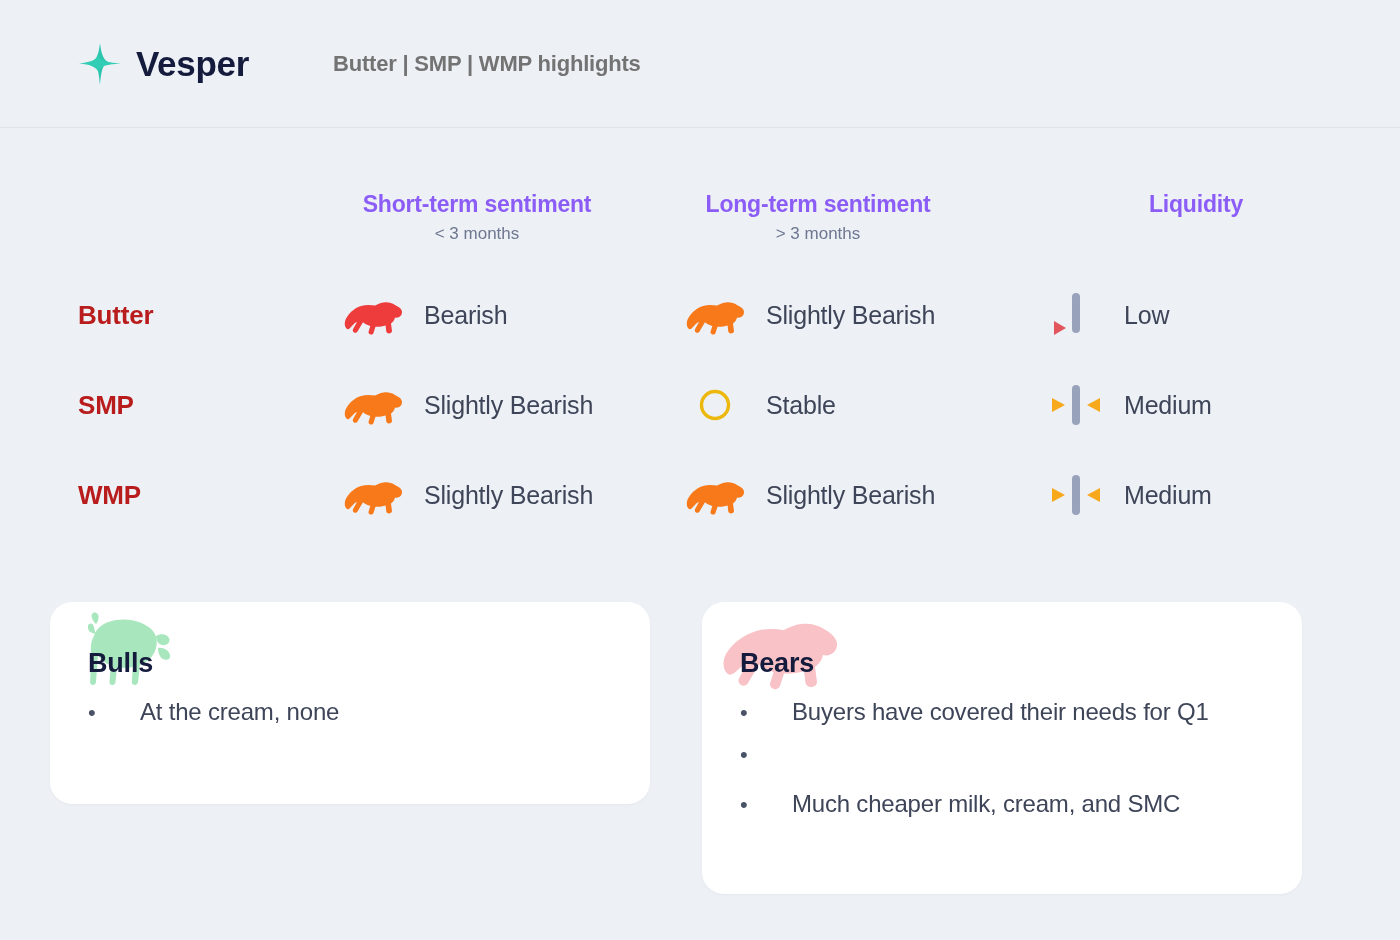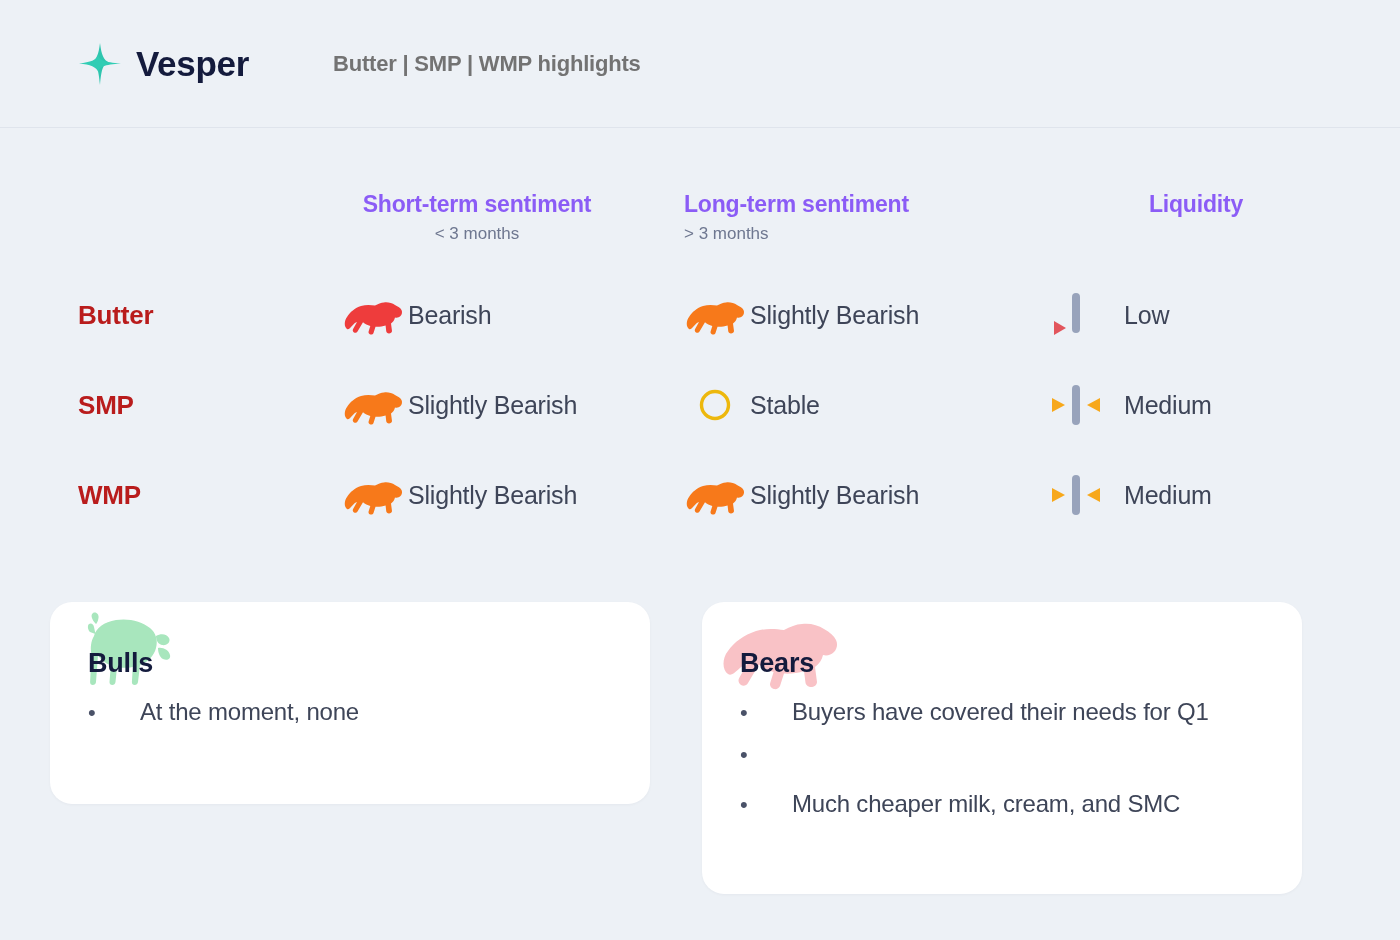--- a/index.html
+++ b/index.html
@@ -65,37 +65,37 @@
     letter-spacing: -0.2px;
     line-height: 1.25;
   }
   .col-head-sub {
     font-size: 17px;
     color: #6e7790;
     margin-top: 5px;
     line-height: 1.2;
   }
   #head-short  { padding-left: 0px; text-align: center; width: 270px; }
-  #head-long   { padding-left: 0px; width: 268px; }
+  #head-long   { padding-left: 0px; text-align: center; width: 268px; }
   #head-liq    { padding-left: 0px; }
 
   
   .data-row { height: 90px; }
 
   .commodity-label {
     font-size: 26px;
     font-weight: bold;
     color: #b91c1c;
     letter-spacing: -0.2px;
   }
 
   .sentiment-cell {
     display: flex;
     align-items: center;
-    gap: 4px;
+    gap: 20px;
     text-align: right;
   }
   .animal-icon { width: 62px; height: 44px; flex: none; display: block; }
   .circle-icon { width: 62px; display: flex; justify-content: center; flex: none; }
   .sentiment-text {
     font-size: 25px;
     color: #3e4558;
     letter-spacing: -0.2px;
     white-space: nowrap;
   }
@@ -333,21 +333,21 @@
         <path d="M24 22 C22 20 21 16 23 14 C25 12.5 27.5 14 28 17 L29.5 24 Z" fill="#a8e6bd"></path>
         <path d="M28 26 C30 18 38 12 50 10 C62 8 76 11 84 18 C90 23 92 30 90 38 C88 46 82 52 74 55 L72 72 C71.8 74 70.3 75 68.7 75 C67 75 65.8 73.7 65.9 72 L66.8 57 C62 58 56 58.2 51 57.2 L49.5 72 C49.3 74 47.9 75 46.3 75 C44.6 75 43.4 73.7 43.5 72 L44.8 55.5 C40 53.5 35 50 32 45.5 L30 72 C29.9 74 28.4 75 26.8 75 C25.1 75 24 73.7 24.1 72 L25.5 44 C24 38 25 31 28 26 Z" fill="#a8e6bd"></path>
         <path d="M90 26 C95 23 101 24 103 28 C105 32 101 36 96 35 C92 34.3 90 30 90 26 Z" fill="#a8e6bd"></path>
         <path d="M92 38 C97 37 103 40 104 45 C105 49 101 51 97 49 C93.5 47.2 92 42 92 38 Z" fill="#a8e6bd"></path>
       </svg>
       <span class="card-title">Bulls</span>
     </div>
     <ul class="bullet-list">
       <li class="bullet-item">
         <span class="bullet-dot">•</span>
-        <span class="bullet-text">At the moment, none</span>
+        <span class="bullet-text">At the cream, none</span>
       </li>
     </ul>
   </div>
 
   <div class="insight-card" id="bears-card">
     <div class="card-heading-wrap">
       <svg class="card-watermark" viewBox="0 0 120 84">
         <path d="M10 64 C4 60 4 48 10 41 C16 32 26 25 38 21 C48 18 58 19 66 20 C72 17 78 14 84 14 C92 13 100 15 106 19 C112 22 116 26 118 30 C120 34 119 39 116 42 C113 45 109 46 105 45 C104 50 101 54 97 57 L99 72 C99 75 96 77 93 77 C90 77 87.5 74.8 87.4 72 L86 61 C80 63 73 64 66 63.6 L62 76 C61 78.5 58.4 79.6 55.8 79 C53 78.4 51.4 75.6 52.2 73 L55.6 62 C50 60.4 45 58 41 54.4 L30 73 C28.6 75.6 25.4 76.4 23 75 C20.6 73.6 19.8 70.4 21.2 68 L29 54 C22 55 15 68 10 64 Z" fill="#f9c2c6"></path>
         <circle cx="108" cy="32" r="3" fill="#f9c2c6"></circle>
       </svg>

